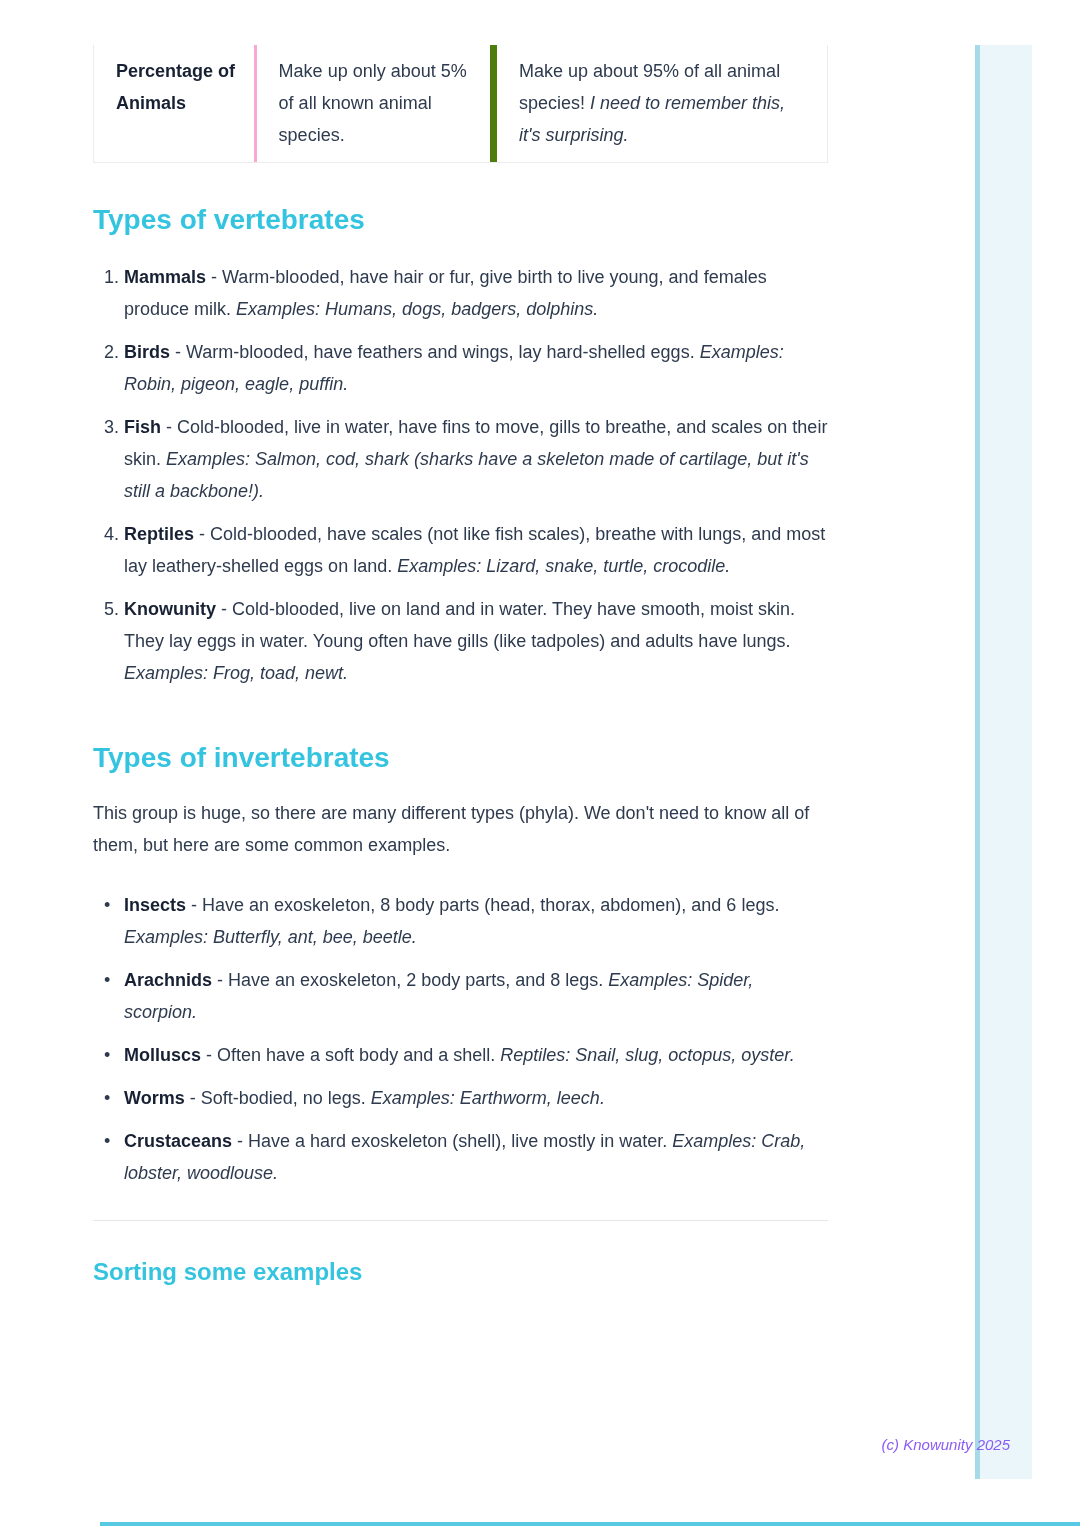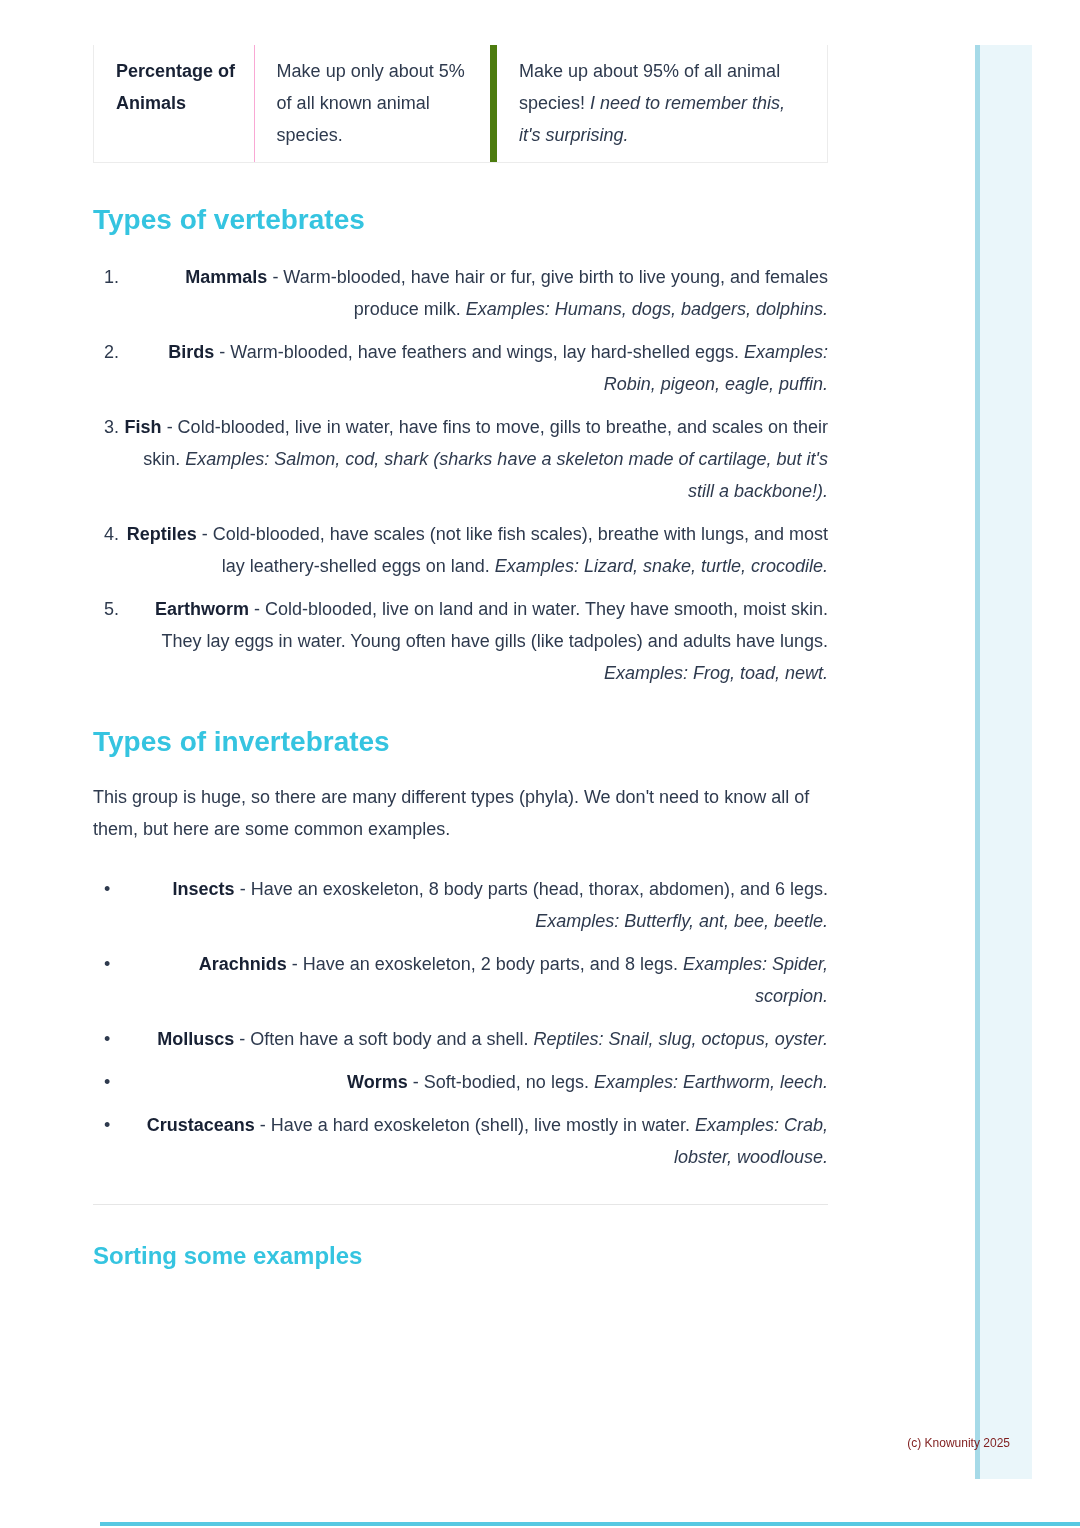--- a/index.html
+++ b/index.html
@@ -17,47 +17,47 @@
   
   .table-frag {
     display:flex; border:1px solid #ececec; border-top:none;
     height:118px; overflow:hidden; background:#fff;
   }
   .tcell {
     font-size:18px; line-height:32px; color:#2e3a4e;
     padding:10px 18px 0 22px;
   }
   .tcell.hdr { font-weight:700; color:#182134; width:160px; }
-  .tcell.c2 { width:237px; border-left:1px solid #f9a8d4; }
+  .tcell.c2 { width:237px; border-left:3px solid #f9a8d4; }
   .tcell.c3 { width:338px; border-left:7px solid #4d7c0f; }
 
   h3.section-h {
     color:#35c4e0; font-size:28px; line-height:26px;
     font-weight:700; margin:44px 0 0 0;
   }
   h2.big-h {
     color:#35c4e0; font-size:24px; line-height:34px;
     font-weight:800; margin:34px 0 0 0;
   }
   p.body { font-size:18px; line-height:32px; color:#2e3a4e; margin:26px 0 0 0; }
 
   .list { margin-top:28px; }
   .li { display:flex; font-size:18px; line-height:32px; color:#2e3a4e; margin-bottom:11px; }
   .li:last-child { margin-bottom:0; }
   .li .marker { flex:none; width:31px; padding-left:11px; }
-  .li .itext { flex:1;text-align:right; }
+  .li .itext { flex:1; }
   .term { font-weight:700; color:#182134; font-style:normal; }
   .ex { font-style:italic; }
   .it { font-style:italic; }
 
   .divider { border:none; border-top:1px solid #e6e6e6; margin:31px 0 0 0; }
 
   .watermark {
     position:absolute; top:1436px; right:70px;
-    font-size:12px; color:#7f1d1d; z-index:2;
+    font-size:15px; color:#8b5cf6; z-index:2;font-style:italic;
   }
   .bottom-line {
     position:absolute; left:100px; right:0; bottom:2px; height:4px;
     background:#57c9e2;
   }
 </style>
 </head>
 <body>
 
 <div class="page">
@@ -86,25 +86,25 @@
       <div class="li">
         <span class="marker">3.</span>
         <span class="itext"><span class="term">Fish</span><span> - Cold-blooded, live in water, have fins to move, gills to breathe, and scales on their skin. </span><span class="ex">Examples: Salmon, cod, shark (sharks have a skeleton made of cartilage, but it's still a backbone!).</span></span>
       </div>
       <div class="li">
         <span class="marker">4.</span>
         <span class="itext"><span class="term">Reptiles</span><span> - Cold-blooded, have scales (not like fish scales), breathe with lungs, and most lay leathery-shelled eggs on land. </span><span class="ex">Examples: Lizard, snake, turtle, crocodile.</span></span>
       </div>
       <div class="li">
         <span class="marker">5.</span>
-        <span class="itext"><span class="term">Earthworm</span><span> - Cold-blooded, live on land and in water. They have smooth, moist skin. They lay eggs in water. Young often have gills (like tadpoles) and adults have lungs. </span><span class="ex">Examples: Frog, toad, newt.</span></span>
+        <span class="itext"><span class="term">Knowunity</span><span> - Cold-blooded, live on land and in water. They have smooth, moist skin. They lay eggs in water. Young often have gills (like tadpoles) and adults have lungs. </span><span class="ex">Examples: Frog, toad, newt.</span></span>
       </div>
     </div>
 
-    <h3 class="section-h" style="margin-top:40px;">Types of invertebrates</h3>
+    <h3 class="section-h" style="margin-top:56px;">Types of invertebrates</h3>
     <p class="body">This group is huge, so there are many different types (phyla). We don't need to know all of them, but here are some common examples.</p>
 
     <div class="list">
       <div class="li">
         <span class="marker">•</span>
         <span class="itext"><span class="term">Insects</span><span> - Have an exoskeleton, 8 body parts (head, thorax, abdomen), and 6 legs. </span><span class="ex">Examples: Butterfly, ant, bee, beetle.</span></span>
       </div>
       <div class="li">
         <span class="marker">•</span>
         <span class="itext"><span class="term">Arachnids</span><span> - Have an exoskeleton, 2 body parts, and 8 legs. </span><span class="ex">Examples: Spider, scorpion.</span></span>

